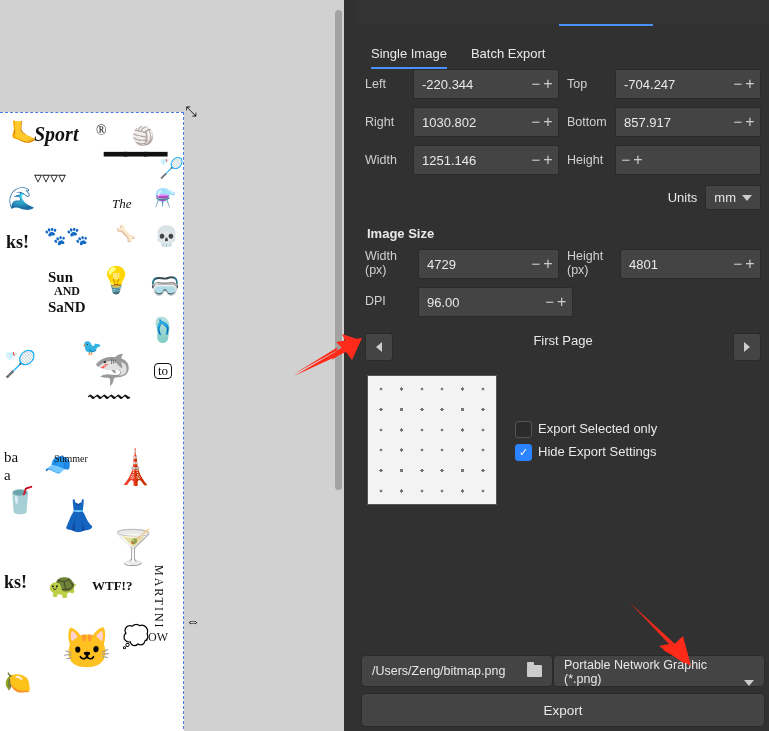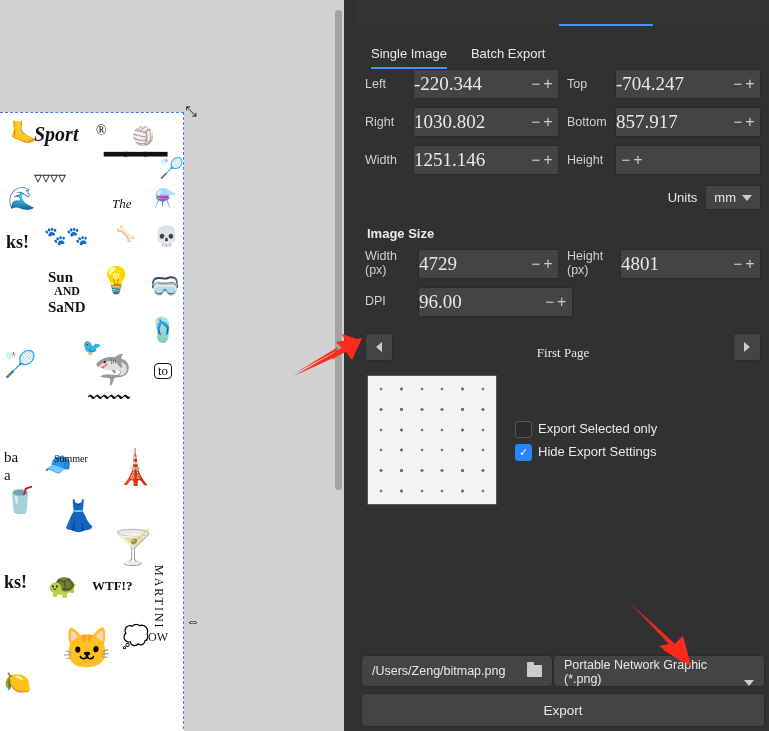--- a/index.html
+++ b/index.html
@@ -54,30 +54,30 @@
   .mode-tabs{display:flex;margin:4px 10px 10px 10px;border:1px solid var(--border);border-radius:3px;overflow:hidden;}
   .mode-tab{flex:1;text-align:center;padding:8px 4px;background:var(--bg-btn);font-size:13px;cursor:pointer;border-right:1px solid var(--border);}
   .mode-tab:last-child{border-right:none;}
   .mode-tab.active{background:#2b2b2b;}
   
   .props{padding:0 8px;}
   .row{display:flex;gap:8px;margin-bottom:8px;align-items:center;}
   .lbl{flex:0 0 40px;font-size:12.5px;color:var(--text-dim);}
   .lbl.w2{flex:0 0 45px;line-height:1.1;}
   .field{flex:1;display:flex;align-items:stretch;height:28px;background:var(--bg-input);border:1px solid #2a2a2a;border-radius:2px;overflow:hidden;}
-  .field .val{flex:1;padding:0 0;display:flex;align-items:center;font-size:19px;font-family:Liberation Serif, serif;}
+  .field .val{flex:1;padding:0 8px;display:flex;align-items:center;font-size:13px;}
   .spin{display:flex;align-items:center;gap:0;padding:0 4px;}
   .spin .minus,.spin .plus{width:12px;text-align:center;color:#ccc;font-size:15px;line-height:26px;cursor:pointer;user-select:none;}
   .spin .plus{font-size:16px;}
   .units-row{display:flex;justify-content:flex-end;align-items:center;gap:8px;padding:2px 8px 12px 0;}
   .units-sel{display:flex;align-items:center;gap:6px;background:var(--bg-input);border:1px solid #2a2a2a;border-radius:2px;padding:4px 8px;cursor:pointer;}
   .tri-down{width:0;height:0;border-left:5px solid transparent;border-right:5px solid transparent;border-top:6px solid #ccc;}
   .section-h{font-weight:600;font-size:13px;margin:4px 10px 8px 10px;}
   
-  .pager{display:flex;align-items:flex-end;gap:16px;margin:8px 8px 10px 8px;font-family:Liberation Serif, serif;}
+  .pager{display:flex;align-items:flex-start;gap:16px;margin:8px 8px 10px 8px;}
   .pager-btn{width:26px;height:26px;display:flex;align-items:center;justify-content:center;background:var(--bg-btn);border:1px solid #2a2a2a;border-radius:3px;cursor:pointer;}
   .pager-title{flex:1;text-align:center;font-size:13px;}
   .tri-left{width:0;height:0;border-top:5px solid transparent;border-bottom:5px solid transparent;border-right:6px solid #ccc;}
   .tri-right{width:0;height:0;border-top:5px solid transparent;border-bottom:5px solid transparent;border-left:6px solid #ccc;}
   
   .preview-row{display:flex;gap:18px;margin:4px 10px 0 10px;align-items:flex-start;}
   .thumb{width:128px;height:128px;background:#f3f3f3;border:1px solid #555;position:relative;overflow:hidden;}
   .thumb .grid{position:absolute;inset:4px;display:grid;grid-template-columns:repeat(6,1fr);grid-template-rows:repeat(6,1fr);gap:2px;}
   .thumb .grid div{background:radial-gradient(circle,#777 1.5px,transparent 1.6px);}
   .checks{display:flex;flex-direction:column;gap:6px;margin-top:46px;font-size:13px;}

